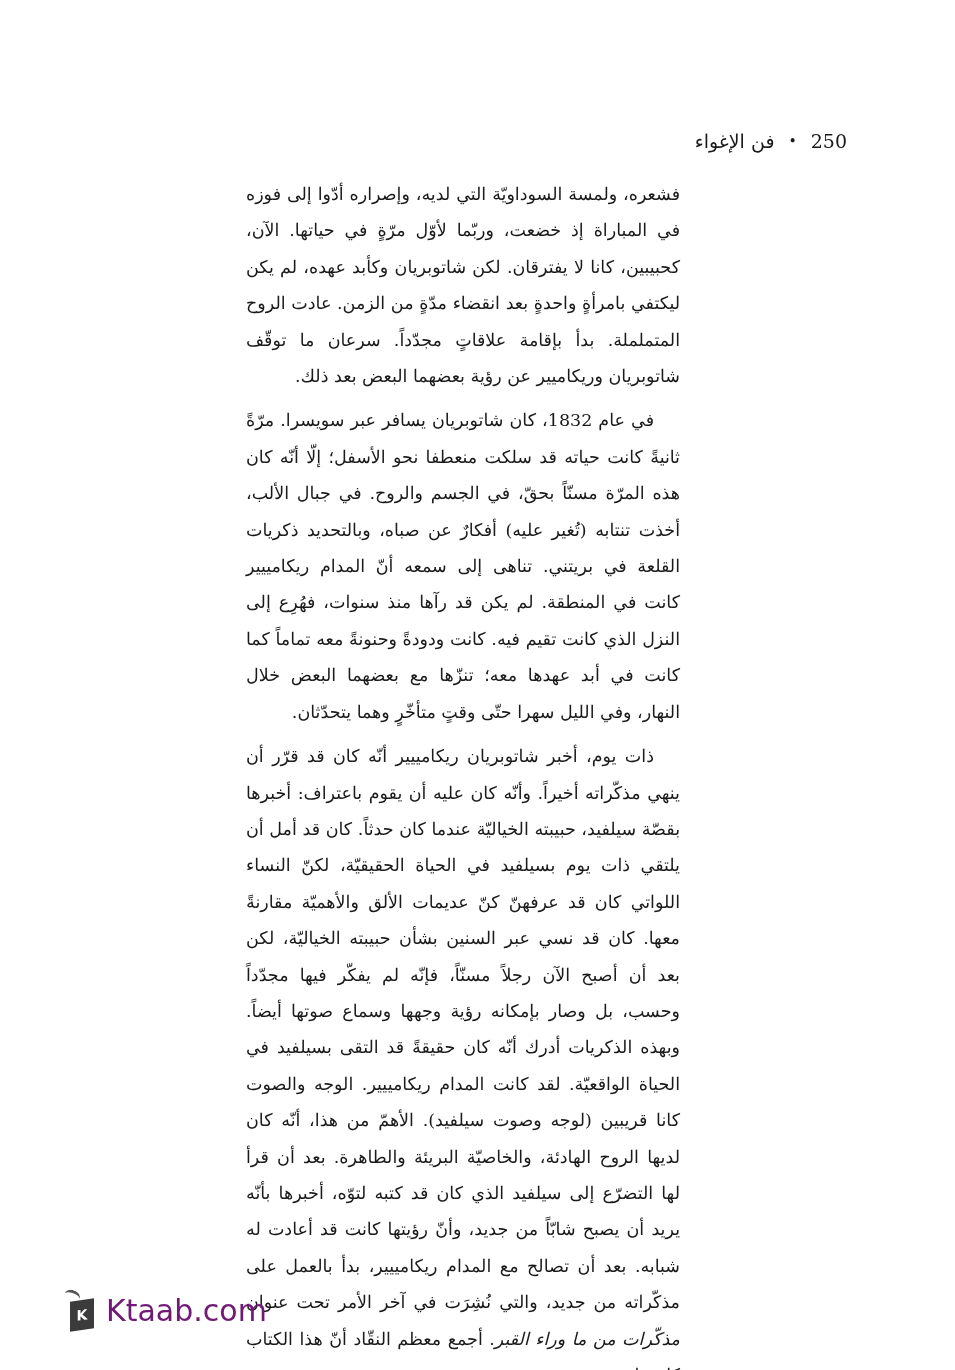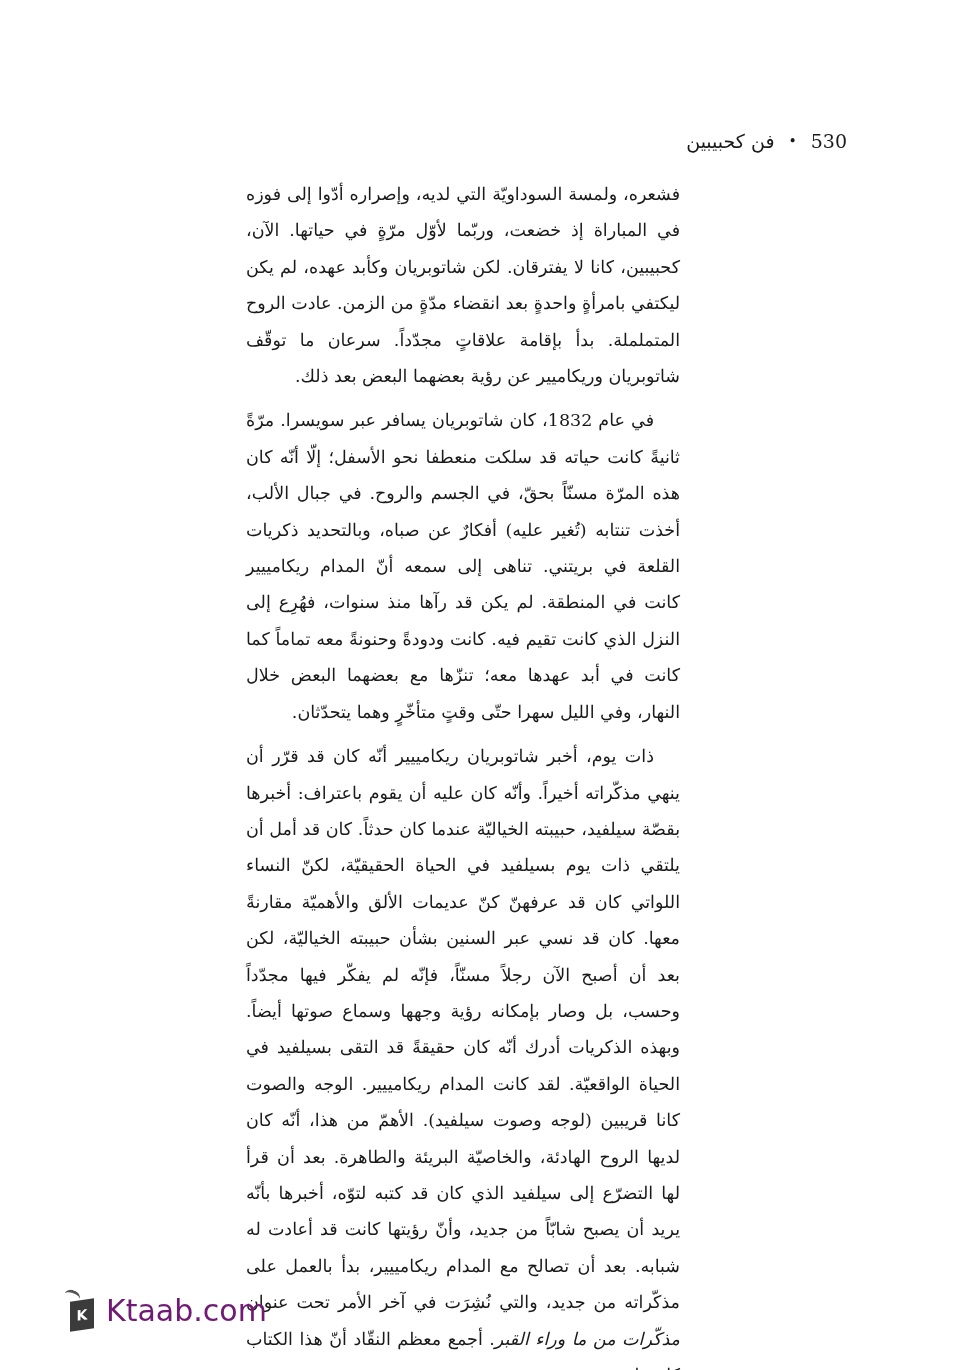--- a/index.html
+++ b/index.html
@@ -13,23 +13,23 @@
   .logo{position:absolute;left:64px;top:1290px;display:flex;align-items:center;gap:12px;}
   .logo .book{width:30px;height:40px;position:relative;}
   .logo .book .cover{position:absolute;left:6px;top:10px;width:24px;height:30px;background:#3b3b3b;transform:skewY(-8deg);color:#fff;font-family:"DejaVu Sans",sans-serif;font-weight:bold;font-size:14px;display:flex;align-items:center;justify-content:center;}
   .logo .book .pages{position:absolute;left:0;top:0;width:16px;height:10px;border-top:3px solid #555;border-radius:50% 50% 0 0;transform:rotate(20deg);}
   .logo .name{font-family:"DejaVu Sans",sans-serif;font-size:30px;color:#701a75;}
 </style>
 </head>
 <body>
 
 <div class="header">
-  <span>530</span>
+  <span>250</span>
   <span class="dot">•</span>
-  <span>فن كحبيبين</span>
+  <span>فن الإغواء</span>
 </div>
 
 <div class="body-text">
   <p class="first">فشعره، ولمسة السوداويّة التي لديه، وإصراره أدّوا إلى فوزه في المباراة إذ خضعت، وربّما لأوّل مرّةٍ في حياتها. الآن، كحبيبين، كانا لا يفترقان. لكن شاتوبريان وكأبد عهده، لم يكن ليكتفي بامرأةٍ واحدةٍ بعد انقضاء مدّةٍ من الزمن. عادت الروح المتململة. بدأ بإقامة علاقاتٍ مجدّداً. سرعان ما توقّف شاتوبريان وريكاميير عن رؤية بعضهما البعض بعد ذلك.</p>
   <p>في عام 1832، كان شاتوبريان يسافر عبر سويسرا. مرّةً ثانيةً كانت حياته قد سلكت منعطفا نحو الأسفل؛ إلّا أنّه كان هذه المرّة مسنّاً بحقّ، في الجسم والروح. في جبال الألب، أخذت تنتابه (تُغير عليه) أفكارٌ عن صباه، وبالتحديد ذكريات القلعة في بريتني. تناهى إلى سمعه أنّ المدام ريكامييير كانت في المنطقة. لم يكن قد رآها منذ سنوات، فهُرِع إلى النزل الذي كانت تقيم فيه. كانت ودودةً وحنونةً معه تماماً كما كانت في أبد عهدها معه؛ تنزّها مع بعضهما البعض خلال النهار، وفي الليل سهرا حتّى وقتٍ متأخّرٍ وهما يتحدّثان.</p>
   <p><span>ذات يوم، أخبر شاتوبريان ريكامييير أنّه كان قد قرّر أن ينهي مذكّراته أخيراً. وأنّه كان عليه أن يقوم باعتراف: أخبرها بقصّة سيلفيد، حبيبته الخياليّة عندما كان حدثاً. كان قد أمل أن يلتقي ذات يوم بسيلفيد في الحياة الحقيقيّة، لكنّ النساء اللواتي كان قد عرفهنّ كنّ عديمات الألق والأهميّة مقارنةً معها. كان قد نسي عبر السنين بشأن حبيبته الخياليّة، لكن بعد أن أصبح الآن رجلاً مسنّاً، فإنّه لم يفكّر فيها مجدّداً وحسب، بل وصار بإمكانه رؤية وجهها وسماع صوتها أيضاً. وبهذه الذكريات أدرك أنّه كان حقيقةً قد التقى بسيلفيد في الحياة الواقعيّة. لقد كانت المدام ريكامييير. الوجه والصوت كانا قريبين (لوجه وصوت سيلفيد). الأهمّ من هذا، أنّه كان لديها الروح الهادئة، والخاصيّة البريئة والطاهرة. بعد أن قرأ لها التضرّع إلى سيلفيد الذي كان قد كتبه لتوّه، أخبرها بأنّه يريد أن يصبح شابّاً من جديد، وأنّ رؤيتها كانت قد أعادت له شبابه. بعد أن تصالح مع المدام ريكامييير، بدأ بالعمل على مذكّراته من جديد، والتي نُشِرَت في آخر الأمر تحت عنوان</span> <em>مذكّرات من ما وراء القبر</em><span>. أجمع معظم النقّاد أنّ هذا الكتاب كان رائعته</span></p>
 </div>
 
 <div class="logo">
   <div class="book">

